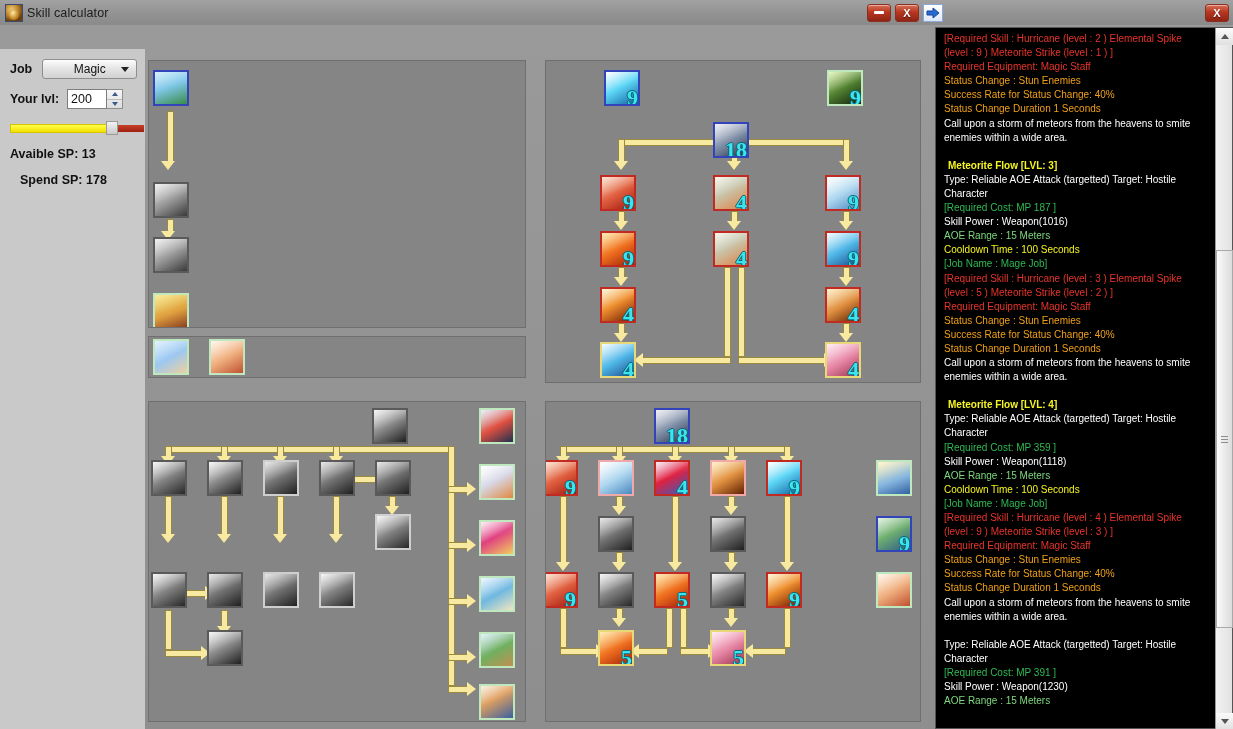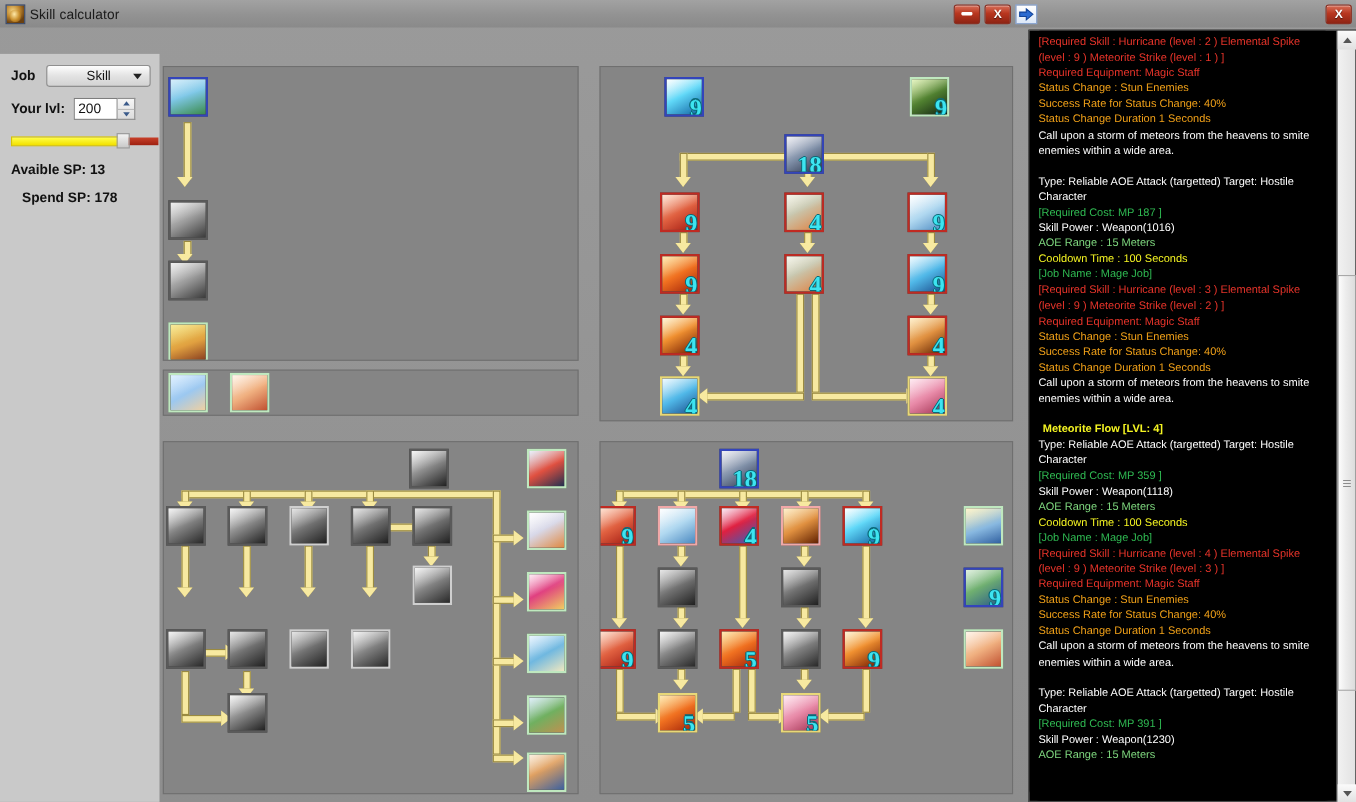--- a/index.html
+++ b/index.html
@@ -253,21 +253,21 @@
       <div style="width:258px"></div>
       <div class="wbtn">X</div>
     </div>
   </div>
 
 
   <div class="sidebar">
     <div class="sb-row job-row">
       <span class="sb-label">Job</span>
       <div class="job-select">
-        <span>Skill</span>
+        <span>Magic</span>
         <span class="caret"></span>
       </div>
     </div>
     <div class="sb-row lvl-row">
       <span class="sb-label">Your lvl:</span>
       <div class="lvl-input">
         <span>200</span>
       </div>
       <div class="spinner">
         <div class="sp">
@@ -703,27 +703,28 @@
 
   <div class="descwrap">
     <div class="desc" id="desc">
         <p class="c-red">[Required Skill : Hurricane (level : 2 ) Elemental Spike (level : 9 ) Meteorite Strike (level : 1 ) ]</p>
         <p class="c-red">Required Equipment: Magic Staff</p>
         <p class="c-orange">Status Change : Stun Enemies</p>
         <p class="c-orange">Success Rate for Status Change: 40%</p>
         <p class="c-orange">Status Change Duration 1 Seconds</p>
         <p class="c-white">Call upon a storm of meteors from the heavens to smite enemies within a wide area.</p>
         <div class="c-gap"></div>
+        <p class="sk-title">Meteorite Flow [LVL: 3]</p>
         <p class="c-white">Type: Reliable AOE Attack (targetted) Target: Hostile Character</p>
         <p class="c-green">[Required Cost: MP 187 ]</p>
         <p class="c-white">Skill Power : Weapon(1016)</p>
         <p class="c-ltgreen">AOE Range : 15 Meters</p>
         <p class="c-yellow">Cooldown Time : 100 Seconds</p>
         <p class="c-green">[Job Name : Mage Job]</p>
-        <p class="c-red">[Required Skill : Hurricane (level : 3 ) Elemental Spike (level : 9 ) Meteorite Strike (level : 2 ) ]</p>
+        <p class="c-red">[Required Skill : Hurricane (level : 3 ) Elemental Spike (level : 5 ) Meteorite Strike (level : 2 ) ]</p>
         <p class="c-red">Required Equipment: Magic Staff</p>
         <p class="c-orange">Status Change : Stun Enemies</p>
         <p class="c-orange">Success Rate for Status Change: 40%</p>
         <p class="c-orange">Status Change Duration 1 Seconds</p>
         <p class="c-white">Call upon a storm of meteors from the heavens to smite enemies within a wide area.</p>
         <div class="c-gap"></div>
         <p class="sk-title">Meteorite Flow [LVL: 4]</p>
         <p class="c-white">Type: Reliable AOE Attack (targetted) Target: Hostile Character</p>
         <p class="c-green">[Required Cost: MP 359 ]</p>
         <p class="c-white">Skill Power : Weapon(1118)</p>

